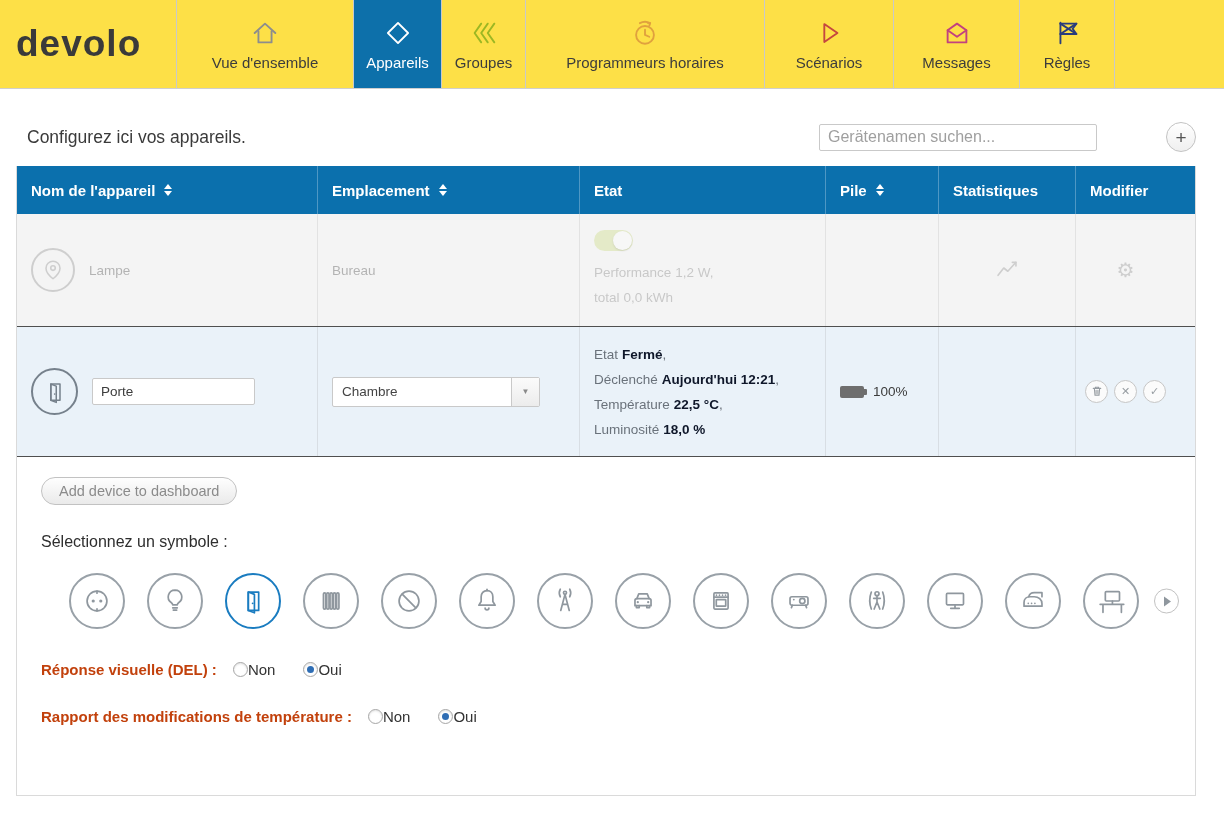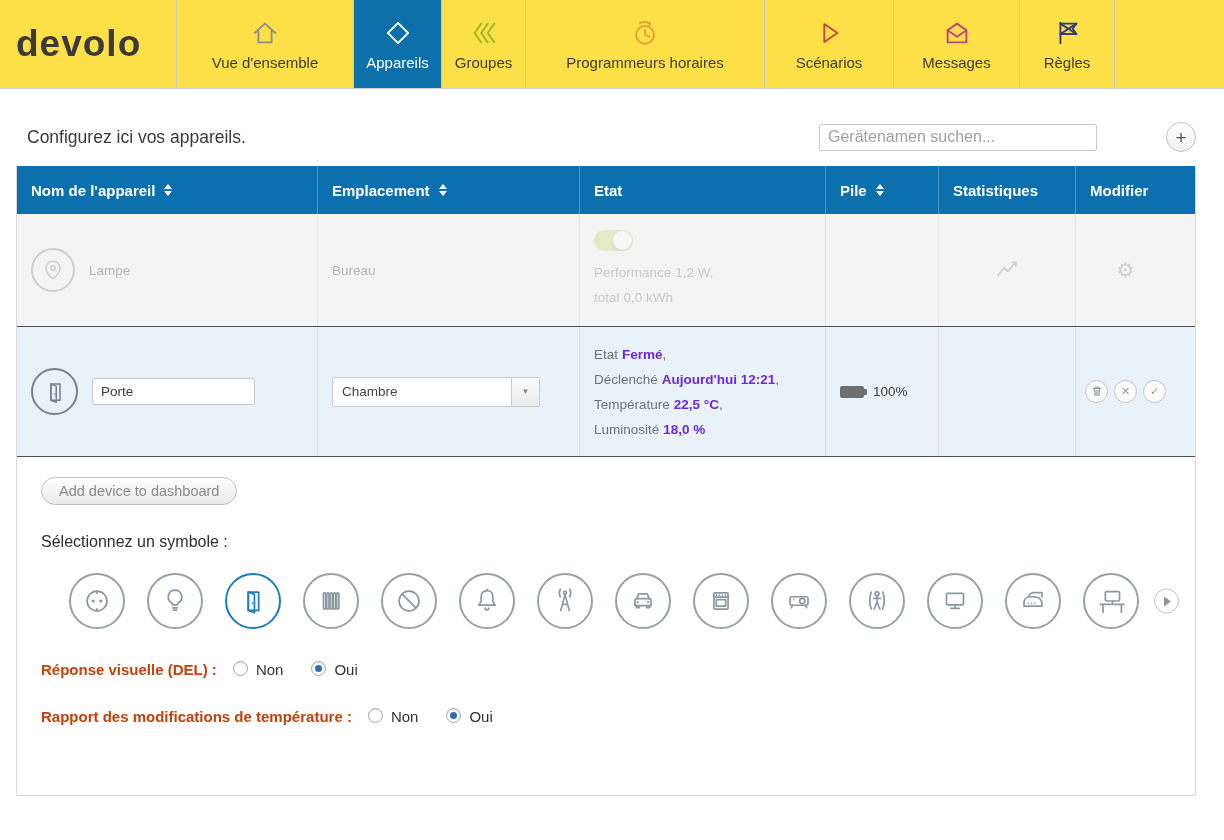--- a/index.html
+++ b/index.html
@@ -60,21 +60,21 @@
 
   .select-box { display:flex; width:208px; height:30px; border:1px solid #c9c9c9; border-radius:2px; background:#fff; cursor:pointer; }
   .select-text { flex:1; display:flex; align-items:center; padding-left:9px; font-size:13.5px; color:#444; }
   .select-arrow { width:28px; border-left:1px solid #c9c9c9; background:linear-gradient(#fbfbfb,#ececec); display:flex; align-items:center; justify-content:center; font-size:8px; color:#8a8a8a; }
 
   .toggle { width:39px; height:21px; border-radius:11px; background:#cfdd8e; position:relative; margin-bottom:9px; cursor:pointer; }
   .toggle .knob { position:absolute; top:1px; right:1px; width:19px; height:19px; border-radius:50%; background:#fdfdfd; box-shadow:0 1px 2px rgba(0,0,0,.25); }
 
   .state-col { display:flex; flex-direction:column; align-items:flex-start; justify-content:center; }
   .state-line { font-size:13.5px; line-height:25px; color:#6a727b; }
-  .sl-value { color:#6d28d9; font-weight:700; margin-left:4px; }
+  .sl-value { color:#0f172a; font-weight:700; margin-left:4px; }
   .row-disabled .state-line, .row-disabled .sl-value { color:#8c8c8c; font-weight:400; }
 
   .battery-wrap { display:flex; align-items:center; gap:9px; font-size:13.5px; color:#3c3c3c; }
   .battery { width:24px; height:12px; background:#6e6e6e; border-radius:2px; position:relative; }
   .battery::after { content:""; position:absolute; right:-3px; top:3px; width:3px; height:6px; background:#6e6e6e; border-radius:0 1px 1px 0; }
 
   .cell-center { justify-content:center; padding-left:0; }
   .stats-icon svg { width:26px; height:26px; fill:none; stroke:#9a9a9a; stroke-width:2; stroke-linecap:round; stroke-linejoin:round; }
   .gear-glyph { font-size:20px; color:#9a9a9a; line-height:1; }
 
@@ -90,21 +90,21 @@
   .symbols-wrap { position:relative; margin-top:20px; height:60px; }
   .symbols-row { display:flex; gap:22px; overflow:hidden; width:1078px; margin-left:28px; height:60px; align-items:center; }
   .symbol { flex:0 0 auto; width:56px; height:56px; border:2px solid #99a1a8; border-radius:50%; display:flex; align-items:center; justify-content:center; color:#8f979e; background:#fff; cursor:pointer; }
   .symbol svg { width:34px; height:34px; fill:none; stroke:currentColor; stroke-width:1.8; stroke-linecap:round; stroke-linejoin:round; display:block; }
   .symbol.selected { border-color:#1a7cc0; color:#1a7cc0; }
   .next-btn { position:absolute; right:-8px; top:50%; transform:translateY(-50%); width:25px; height:25px; border-radius:50%; border:1px solid #c2c2c2; background:#fff; display:flex; align-items:center; justify-content:center; cursor:pointer; }
   .next-btn i { width:0; height:0; border-top:5px solid transparent; border-bottom:5px solid transparent; border-left:7px solid #8f979e; margin-left:2px; }
 
   .radio-row { display:flex; align-items:center; margin-top:30px; }
   .radio-row .group-label { font-size:15px; font-weight:700; color:#c2410c; margin-right:16px; }
-  .radio-option { display:flex; align-items:flex-start; gap:8px; margin-right:28px; cursor:pointer; }
+  .radio-option { display:flex; align-items:center; gap:0; margin-right:28px; cursor:pointer; }
   .radio { width:15px; height:15px; border-radius:50%; border:1px solid #a6a6a6; background:#fff; position:relative; box-shadow:inset 0 1px 2px rgba(0,0,0,.12); }
   .radio.checked::after { content:""; position:absolute; left:3px; top:3px; right:3px; bottom:3px; border-radius:50%; background:#2e6db4; }
   .radio-label { font-size:15px; color:#333; }
 </style>
 </head>
 <body>
 
 <header class="nav">
   <div class="logo">devolo</div>
   <nav class="tabs">

